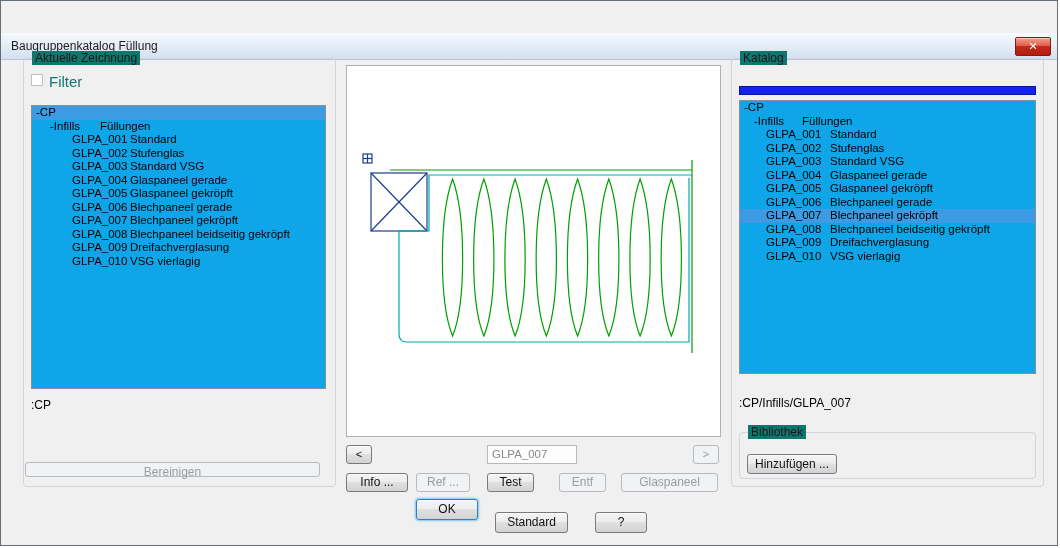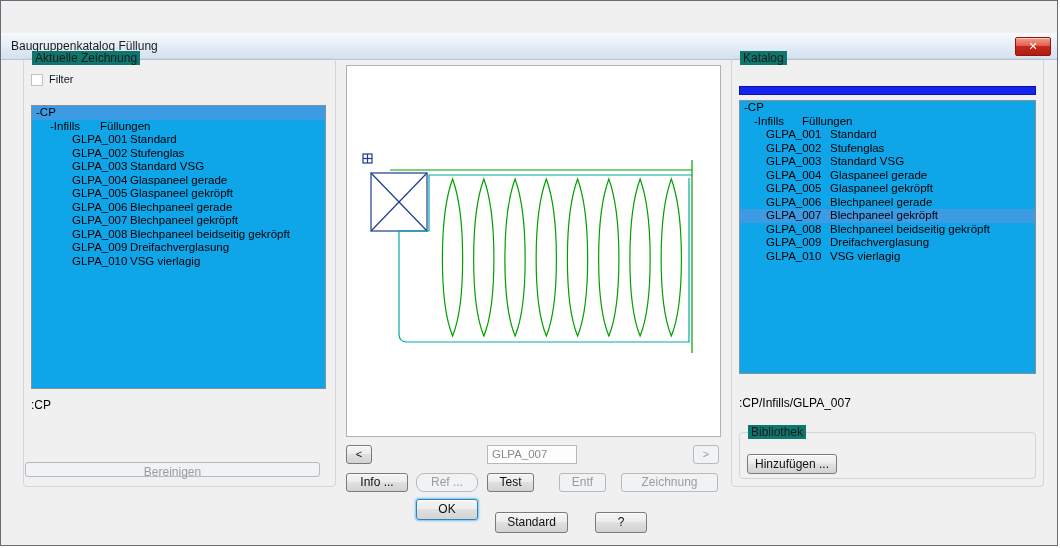--- a/index.html
+++ b/index.html
@@ -16,21 +16,21 @@
                border: 1px solid #93140b; border-radius: 2px; color: #fff; font-size: 11px;
                line-height: 17px; text-align: center;
                background: linear-gradient(to bottom, #f0a08c 0%, #e35e4f 45%, #c3291c 50%, #b01d10 100%);
                box-shadow: inset 0 1px 0 rgba(255,255,255,.45); }
 
   .groupbox { position: absolute; border: 1px solid #d0d6db; border-radius: 4px; }
   .gb-caption { position: absolute; top: -8px; left: 8px; background: #0f766e; padding: 0 3px;
                 font-size: 12px; color: #1a1a1a; white-space: nowrap; }
 
   .checkbox { position: absolute; width: 12px; height: 12px; background: #fff; border: 1px solid #bcc2c7; }
-  .checkbox-label { position: absolute; font-size: 11px; color: #0f172a; }
+  .checkbox-label { position: absolute; font-size: 15px; color: #0f766e; }
 
   .listbox { position: absolute; background: #0ea5e9; border: 1px solid #898f97; overflow: hidden; }
   .lrow { position: relative; height: 13.5px; line-height: 13.5px; font-size: 11.5px;
           white-space: nowrap; color: #000; }
   .lrow.sel { background: var(--sel, #3d9be4); }
   .lrow .c1, .lrow .c2 { position: absolute; top: 0; }
   .list-left .lvl0 .c1 { left: 4px; }
   .list-left .lvl1 .c1 { left: 18px; }  .list-left .lvl1 .c2 { left: 68px; }
   .list-left .lvl2 .c1 { left: 40px; }  .list-left .lvl2 .c2 { left: 98px; }
   .list-right .lvl0 .c1 { left: 4px; }
@@ -54,21 +54,21 @@
            font-size: 11.5px; line-height: 17px; padding-left: 4px; }
 
   .progressbar { position: absolute; height: 9px; background: var(--blue, #1423ef); border: 1px solid #0a12a8; }
 
   .st-green { stroke: var(--green, #00a000); fill: none; stroke-width: 1.2; }
   .st-teal  { stroke: var(--teal, #00aaaa);  fill: none; stroke-width: 1.2; }
   .st-navy  { stroke: var(--navy, #1d3c8f);  fill: none; stroke-width: 1.2; }
 
   .abtn { position: absolute; top: 0; height: 19px; }
   .abtn:nth-child(1) { left: 0;     width: 62px; }
-  .abtn:nth-child(2) { left: 70px;  width: 62px; border-radius: 8px; }
+  .abtn:nth-child(2) { left: 70px;  width: 54px; }
   .abtn:nth-child(3) { left: 141px; width: 47px; }
   .abtn:nth-child(4) { left: 213px; width: 47px; }
   .abtn:nth-child(5) { left: 275px; width: 97px; }
 </style>
 </head>
 <body>
 
 <div class="window">
 
   <div class="titlebar">
@@ -168,21 +168,21 @@
 
   <div class="btn" style="left:345px; top:444px; width:26px; height:19px; font-size:11px;">&lt;</div>
   <div class="field" style="left:486px; top:444px; width:90px; height:19px;">GLPA_007</div>
   <div class="btn disabled" style="left:692px; top:444px; width:26px; height:19px; font-size:11px;">&gt;</div>
 
   <div style="position:absolute; left:345px; top:472px; width:373px; height:20px;">
       <div class="btn abtn">Info ...</div>
       <div class="btn abtn disabled">Ref ...</div>
       <div class="btn abtn">Test</div>
       <div class="btn abtn disabled">Entf</div>
-      <div class="btn abtn disabled">Zeichnung</div>
+      <div class="btn abtn disabled">Glaspaneel</div>
     </div>
 
   <div class="groupbox" style="left:730px; top:57px; width:313px; height:429px;">
     <span class="gb-caption">Katalog</span>
   </div>
 
   <div class="progressbar" style="left:738px; top:85px; width:297px;"></div>
 
   <div class="listbox list-right" style="left:738px; top:99px; width:297px; height:274px;">
       <div class="lrow lvl0">

